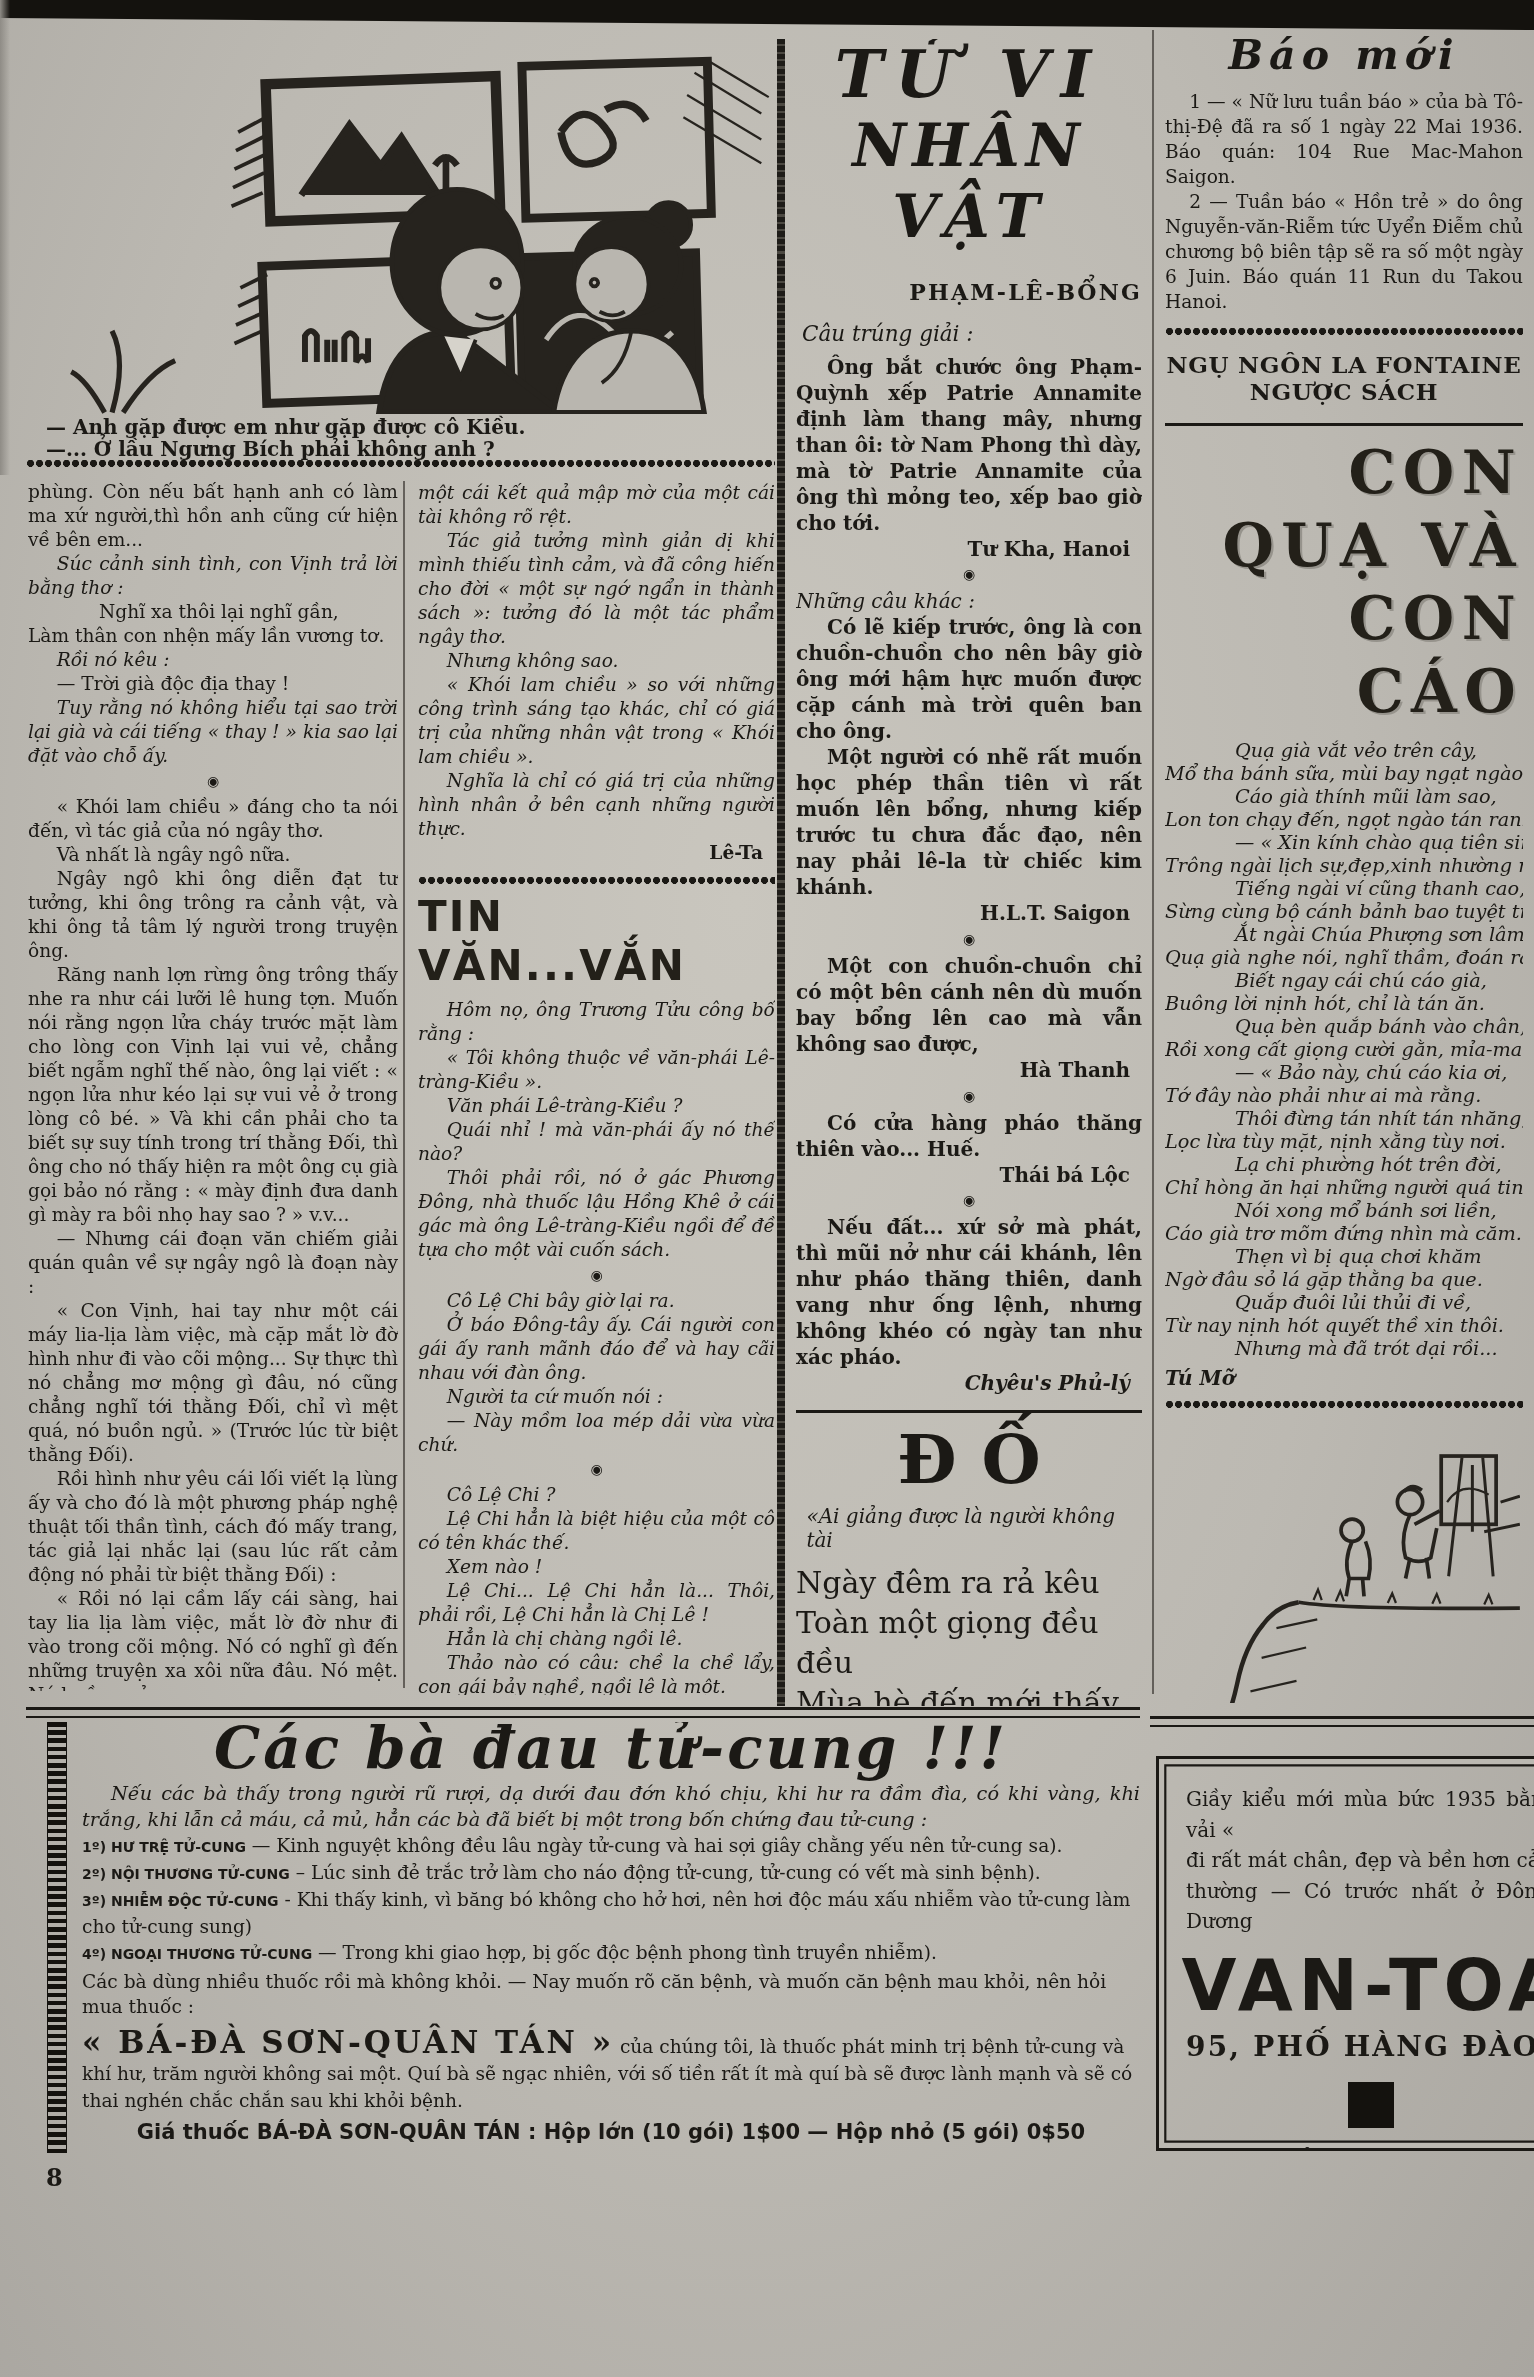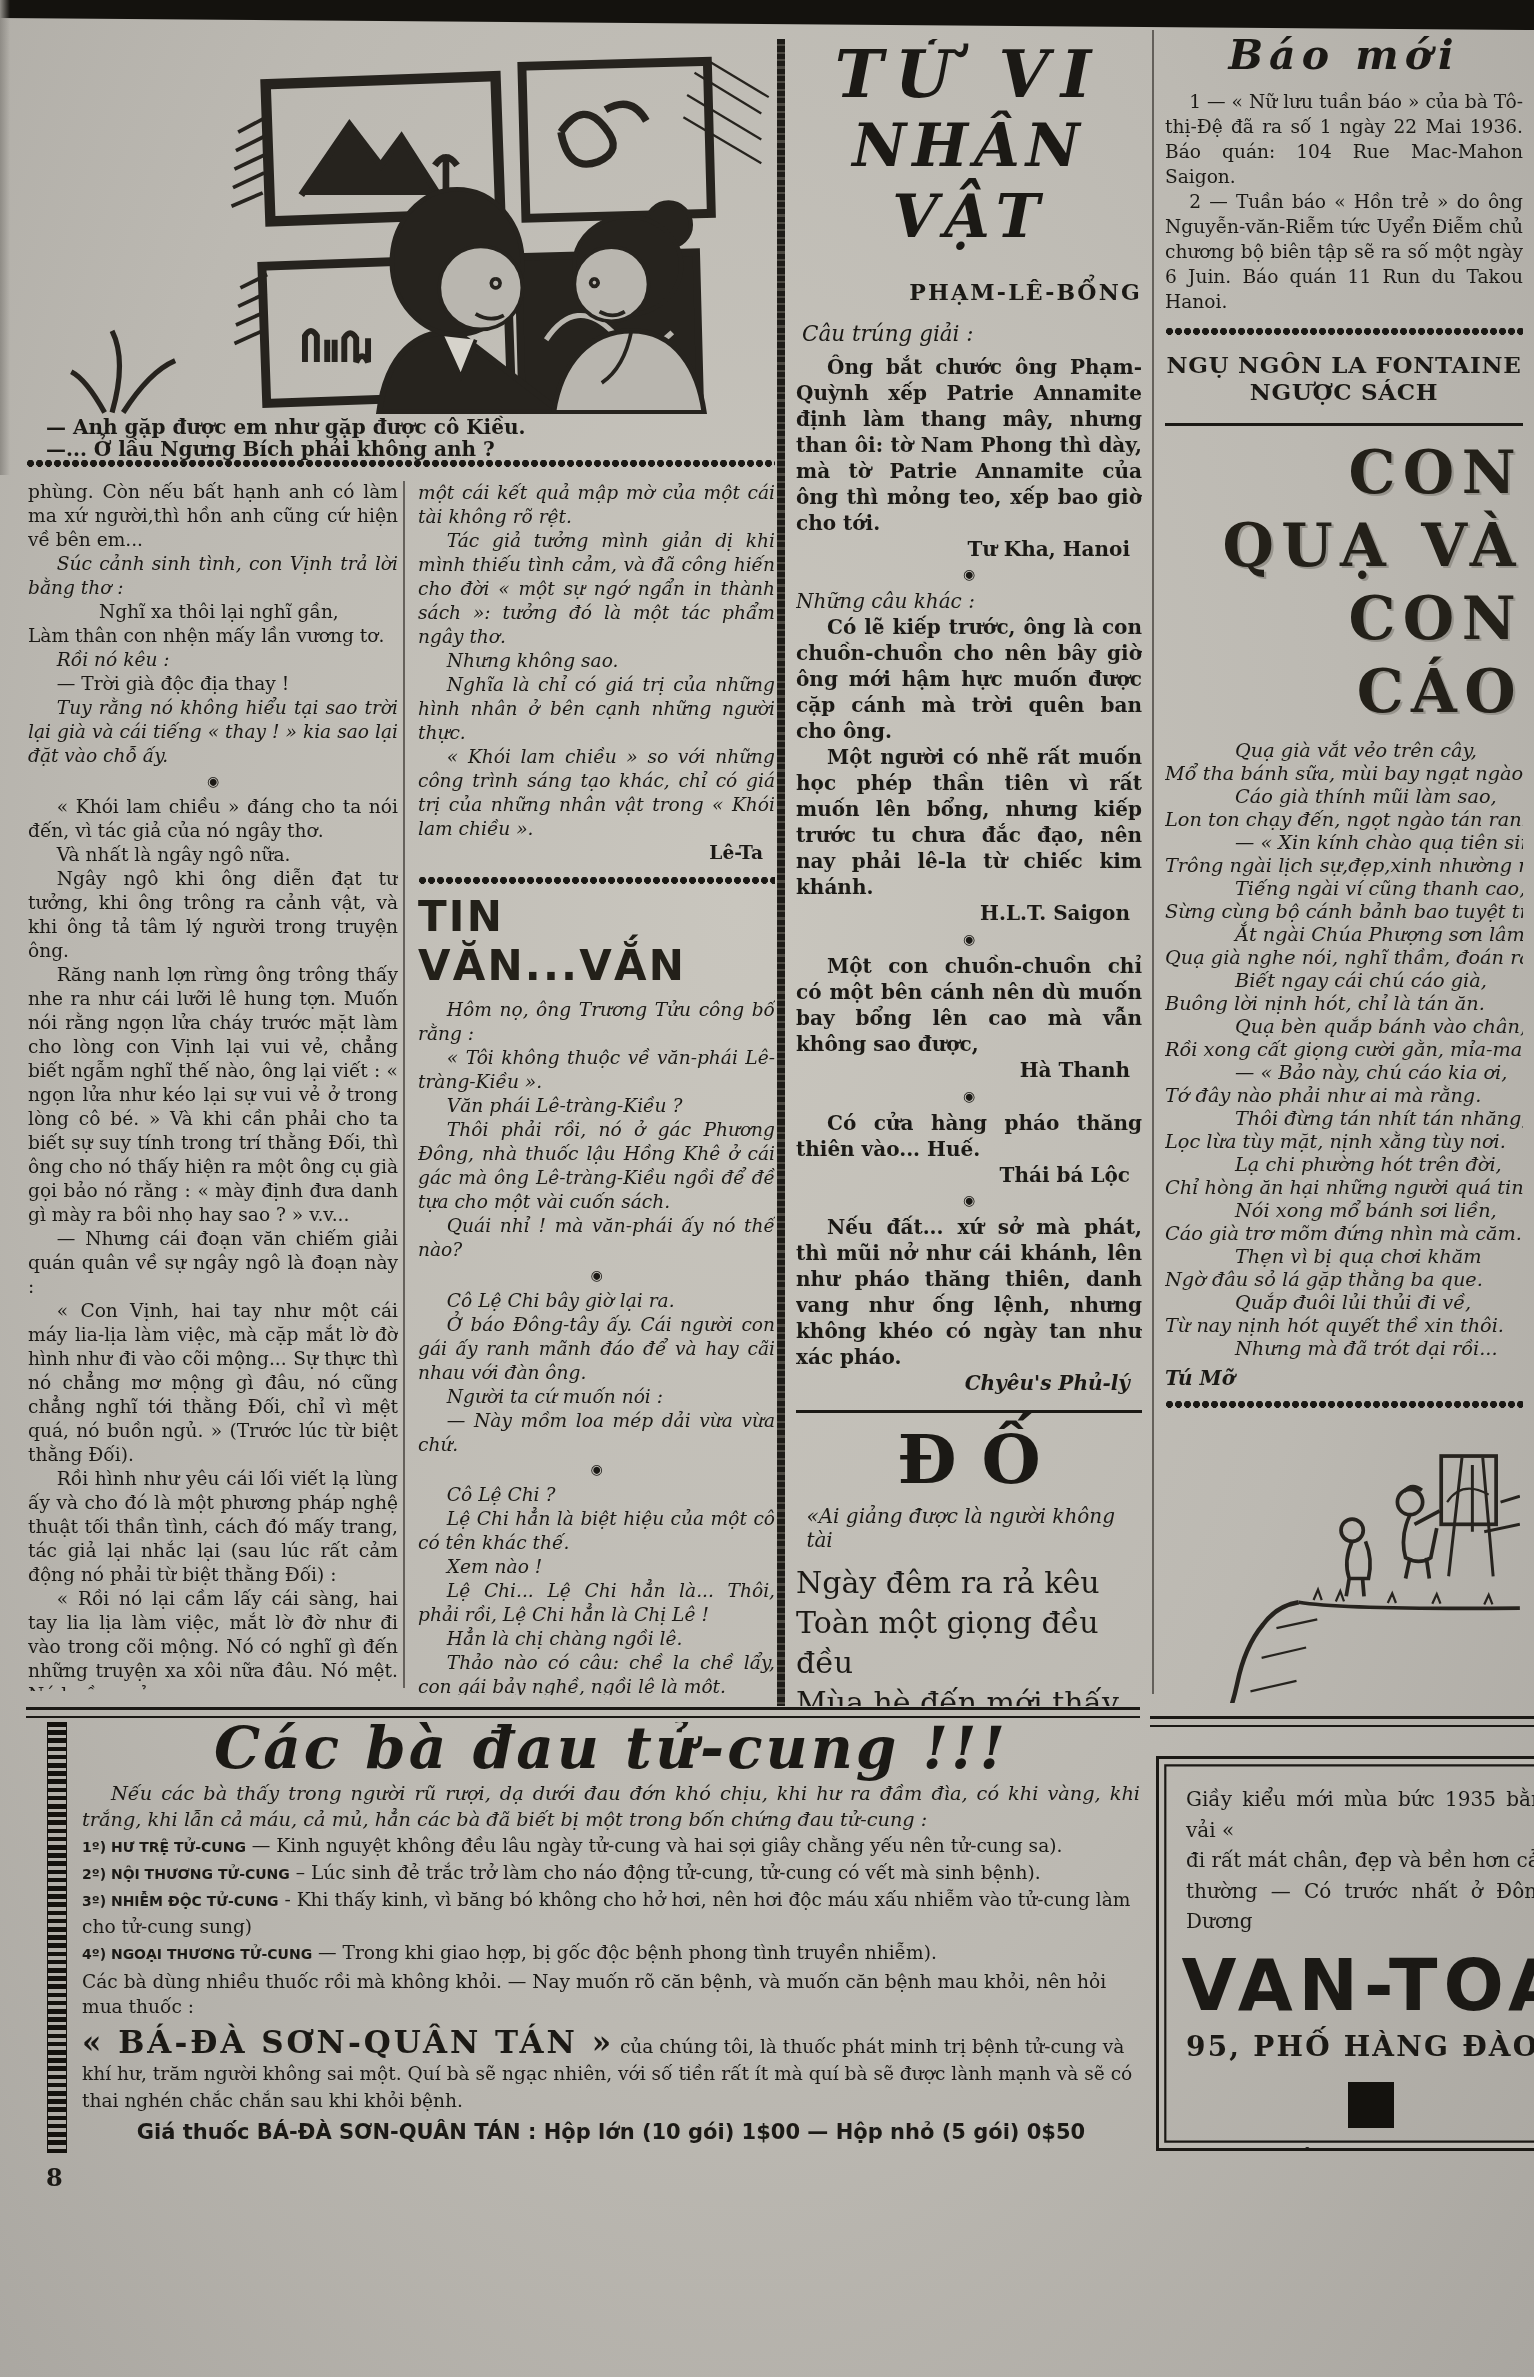--- a/index.html
+++ b/index.html
@@ -154,32 +154,32 @@
       <div class="ind">« Con Vịnh, hai tay như một cái máy lia-lịa làm việc, mà cặp mắt lờ đờ hình như đi vào cõi mộng... Sự thực thì nó chẳng mơ mộng gì đâu, nó cũng chẳng nghĩ tới thằng Đối, chỉ vì mệt quá, nó buồn ngủ. » (Trước lúc từ biệt thằng Đối).</div>
       <div class="ind">Rồi hình như yêu cái lối viết lạ lùng ấy và cho đó là một phương pháp nghệ thuật tối thần tình, cách đó mấy trang, tác giả lại nhắc lại (sau lúc rất cảm động nó phải từ biệt thằng Đối) :</div>
       <div class="ind">« Rồi nó lại cầm lấy cái sàng, hai tay lia lịa làm việc, mắt lờ đờ như đi vào trong cõi mộng. Nó có nghĩ gì đến những truyện xa xôi nữa đâu. Nó mệt. Nó buồn ngủ ».</div>
     </div>
 
   <div class="abs" style="left:418px;top:481px;width:357px;height:1214px;overflow:hidden;">
     <div class="textcol">
         <div class="i">một cái kết quả mập mờ của một cái tài không rõ rệt.</div>
         <div class="i ind">Tác giả tưởng mình giản dị khi mình thiếu tình cảm, và đã công hiến cho đời « một sự ngớ ngẩn in thành sách »: tưởng đó là một tác phẩm ngây thơ.</div>
         <div class="i ind">Nhưng không sao.</div>
+        <div class="i ind">« Khói lam chiều » so với những công trình sáng tạo khác, chỉ có giá trị của những nhân vật trong « Khói lam chiều ».</div>
         <div class="i ind">Nghĩa là chỉ có giá trị của những hình nhân ở bên cạnh những người thực.</div>
-        <div class="i ind">« Khói lam chiều » so với những công trình sáng tạo khác, chỉ có giá trị của những nhân vật trong « Khói lam chiều ».</div>
         <div class="sig">Lê-Ta</div>
       </div>
     <div class="wavy" style="margin:10.4px 0 7.4px 0;"></div>
     <div style="font-family:'DejaVu Sans','Liberation Sans',sans-serif;font-weight:bold;font-size:42px;letter-spacing:2.2px;margin:4.5px 0 7.4px 0;color:#232019;">TIN VĂN...VẮN</div>
     <div class="textcol">
         <div class="i ind">Hôm nọ, ông Trương Tửu công bố rằng :</div>
         <div class="i ind">« Tôi không thuộc về văn-phái Lê-tràng-Kiều ».</div>
         <div class="i ind">Văn phái Lê-tràng-Kiều ?</div>
+        <div class="i ind">Quái nhỉ ! mà văn-phái ấy nó thế nào?</div>
         <div class="i ind">Thôi phải rồi, nó ở gác Phương Đông, nhà thuốc lậu Hồng Khê ở cái gác mà ông Lê-tràng-Kiều ngồi để đề tựa cho một vài cuốn sách.</div>
-        <div class="i ind">Quái nhỉ ! mà văn-phái ấy nó thế nào?</div>
         <div class="sep">◉</div>
         <div class="i ind">Cô Lệ Chi bây giờ lại ra.</div>
         <div class="i ind">Ở báo Đông-tây ấy. Cái người con gái ấy ranh mãnh đáo để và hay cãi nhau với đàn ông.</div>
         <div class="i ind">Người ta cứ muốn nói :</div>
         <div class="i ind">— Này mồm loa mép dải vừa vừa chứ.</div>
         <div class="sep">◉</div>
         <div class="i ind">Cô Lệ Chi ?</div>
         <div class="i ind">Lệ Chi hẳn là biệt hiệu của một cô có tên khác thế.</div>
         <div class="i ind">Xem nào !</div>
         <div class="i ind">Lệ Chi... Lệ Chi hẳn là... Thôi, phải rồi, Lệ Chi hẳn là Chị Lê !</div>

